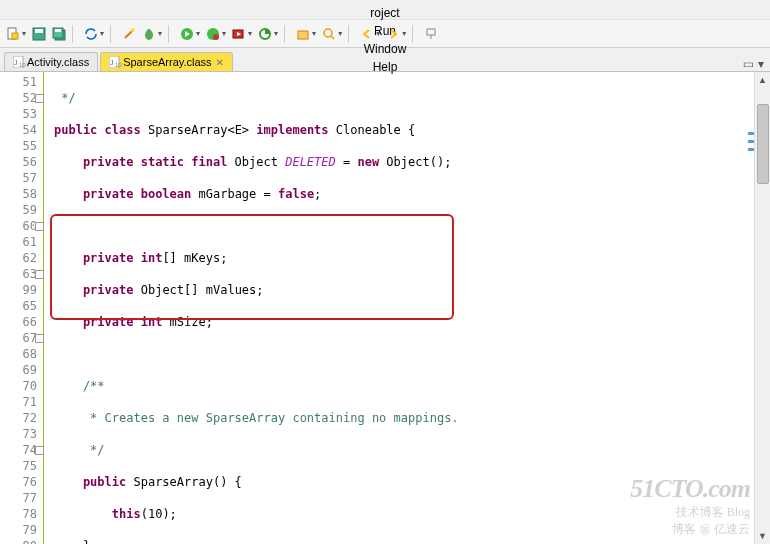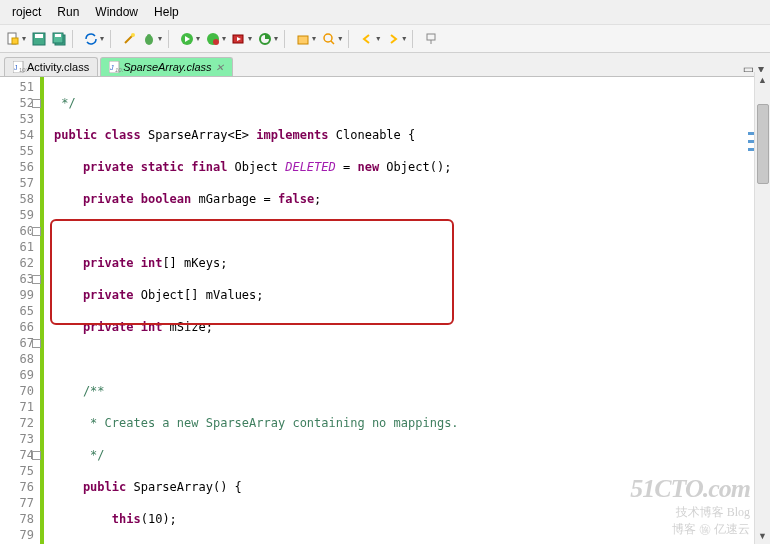--- a/index.html
+++ b/index.html
@@ -1,31 +1,31 @@
 <!DOCTYPE html>
 <html><head>
 <meta charset="utf-8">
 <style>
 * { margin: 0; padding: 0; box-sizing: border-box; }
 body { font-family: "Segoe UI", Tahoma, sans-serif; font-size: 12px; background: #fff; width: 770px; height: 544px; overflow: hidden; position: relative; }
-.menubar { background: #f0f0f0; height: 20px; display: flex; align-items: center; padding: 12px 4px; border-bottom: 1px solid #e0e0e0; }
+.menubar { background: #f0f0f0; height: 20px; display: flex; align-items: center; padding: 4px 4px; border-bottom: 1px solid #e0e0e0; flex-direction: column; }
 .menubar span { padding: 2px 8px; cursor: default; }
 .toolbar { background: #f5f5f5; height: 28px; display: flex; align-items: center; padding: 2px 4px; border-bottom: 1px solid #d0d0d0; gap: 2px; }
 .tb-btn { width: 18px; height: 18px; display: inline-flex; align-items: center; justify-content: center; border-radius: 2px; }
 .tb-btn svg { width: 14px; height: 14px; }
 .tb-sep { width: 6px; height: 18px; border-left: 1px solid #ccc; margin: 0 2px; }
 .tb-drop { font-size: 8px; color: #555; margin-left: -2px; margin-right: 2px; }
 .tabbar { background: #f0f0f0; height: 24px; display: flex; align-items: flex-end; border-bottom: 1px solid #c0c0c0; padding-left: 4px; }
 .tab { background: #eaeaea; border: 1px solid #c0c0c0; border-bottom: none; padding: 3px 8px; margin-right: 2px; display: flex; align-items: center; font-size: 11px; border-radius: 3px 3px 0 0; }
-.tab.active { background: #86efac; font-style: italic; }
+.tab.active { background: #fde047; }
 .tab .jicon { width: 14px; height: 12px; display: inline-block; }
 .tab .close { font-size: 10px; color: #777; margin-left: 4px; }
 .tab-right { margin-left: auto; display: flex; align-items: center; padding-right: 6px; gap: 4px; color: #555; }
 .editor { display: flex; height: calc(544px - 20px - 28px - 24px); position: relative; }
-.gutter { width: 44px; background: #fff; border-right: 4px solid #84cc16; text-align: right; padding-right: 6px; color: #888; font-family: Consolas, monospace; font-size: 12px; line-height: 16px; padding-top: 2px; }
+.gutter { width: 44px; background: #fff; border-right: 1px solid #84cc16; text-align: right; padding-right: 6px; color: #888; font-family: Consolas, monospace; font-size: 12px; line-height: 16px; padding-top: 2px; }
 .gutter .ln { height: 16px; position: relative; }
 .gutter .fold::after { content: ""; position: absolute; right: -7px; top: 4px; width: 7px; height: 7px; border: 1px solid #999; background: #fff; font-size: 7px; line-height: 7px; }
 .code { flex: 1; font-family: Consolas, monospace; font-size: 12px; line-height: 16px; padding: 2px 0 0 10px; white-space: pre; position: relative; }
 .code .line { height: 16px; }
 .kw { color: #7f0055; font-weight: bold; }
 .cm { color: #3f7f5f; }
 .str { font-style: italic; color: #a21caf; }
 .redbox { position: absolute; border: 2px solid #c02020; border-radius: 6px; pointer-events: none; }
 .scrollbar { position: absolute; right: 0; top: 72px; width: 16px; bottom: 0; background: #f0f0f0; border-left: 1px solid #ddd; }
 .scrollbar .thumb { position: absolute; left: 2px; width: 12px; background: #c8c8c8; border: 1px solid #aaa; border-radius: 2px; }

